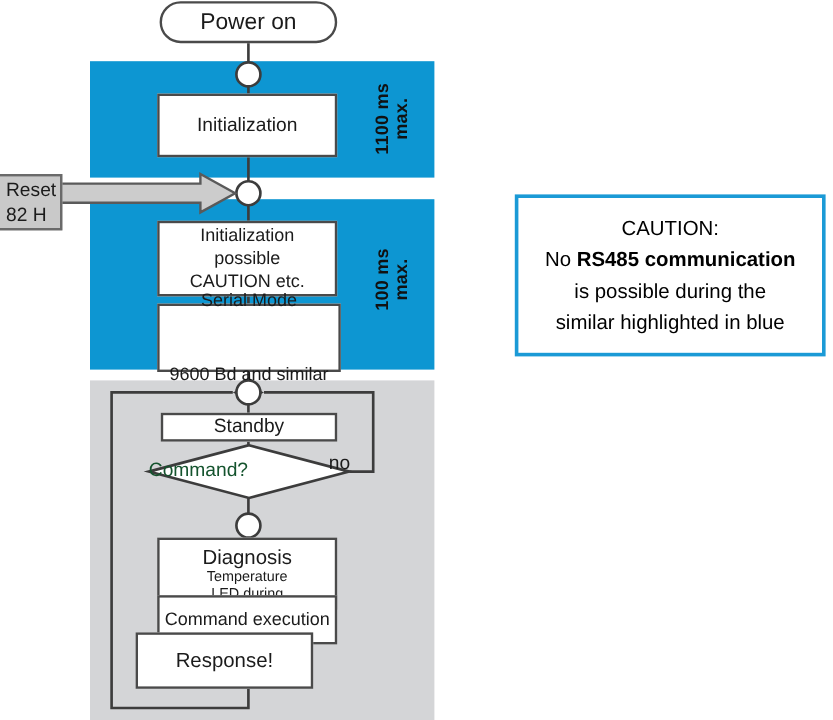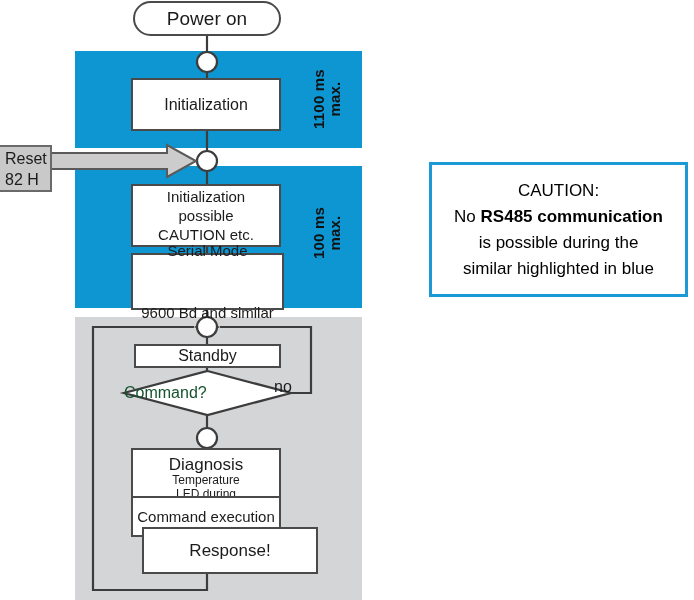--- a/index.html
+++ b/index.html
@@ -96,21 +96,21 @@
     font-size: 17px;
     line-height: 17px;
   }
   #node-diagnosis .sub { font-size: 12px; line-height: 14px; }
   #node-cmdexec {
     left: 131px; top: 496px; width: 150px; height: 41px;
     font-size: 15px;
     justify-content: center;
   }
   #node-response {
-    left: 142px; top: 527px; width: 176px; height: 47px;
+    left: 113px; top: 527px; width: 148px; height: 47px;
     font-size: 17px;
   }
 
   
   #node-decision {
     position: absolute;
     left: 124px; top: 371px;
     width: 167px; height: 44px;
   }
   #node-decision .dlabel {

